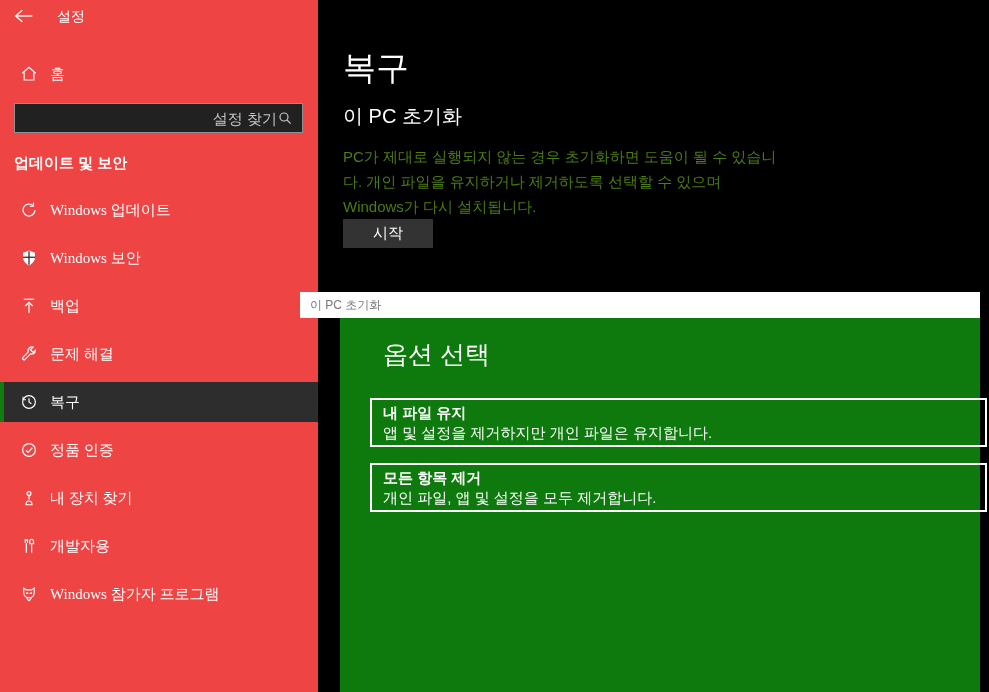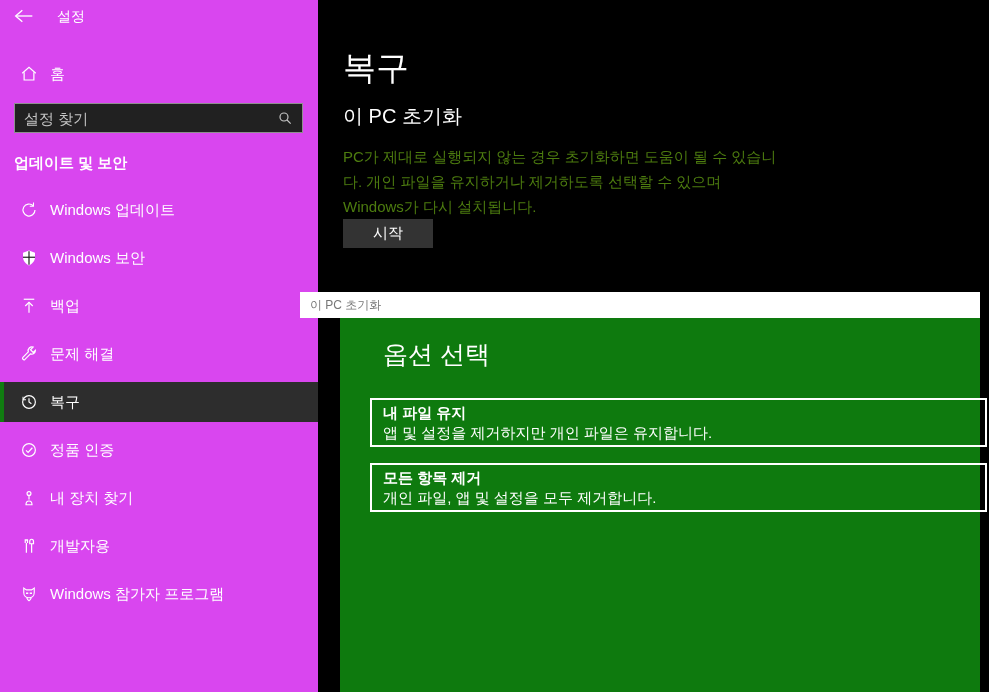--- a/index.html
+++ b/index.html
@@ -9,46 +9,47 @@
     background:#000;
     color:#fff;
     font-family:"Liberation Sans","DejaVu Sans",sans-serif;
     overflow:hidden;
   }
   svg { display:block; }
 
   
   .sidebar {
     position:absolute; left:0; top:0; width:318px; height:692px;
-    background:#d946ef; z-index:1;
+    background:#ef4444; z-index:1;
   }
   .back-btn { position:absolute; left:14px; top:7px; width:20px; height:18px; cursor:pointer; }
   .app-title { position:absolute; left:57px; top:8px; font-size:14px; color:#fff; }
   .home-row {
     position:absolute; left:0; top:56px; width:318px; height:36px;
     display:flex; align-items:center; padding-left:20px; gap:12px;
     font-size:15px; cursor:pointer;
   }
   .search-box {
     position:absolute; left:14px; top:103px; width:289px; height:30px;
     border:1px solid #8f8f8f; background:#212121;
     display:flex; align-items:center; padding:0 9px;
   }
   .search-box input {
     flex:1; background:transparent; border:none; outline:none;
     color:#c5c5c5; font-size:15px;
     font-family:"Liberation Sans","DejaVu Sans",sans-serif;
+    text-align:right;
   }
   .search-box input::placeholder { color:#c5c5c5; opacity:1; }
   .section-header { position:absolute; left:14px; top:154px; font-size:15px; font-weight:bold; }
   .nav { position:absolute; left:0; top:190px; width:318px; }
   .nav-item {
     position:relative; height:40px; margin-bottom:8px;
     display:flex; align-items:center; padding-left:20px; gap:12px;
-    font-size:15px; cursor:pointer;
+    font-size:15px; cursor:pointer;font-family:Liberation Serif, serif;
   }
   .nav-item .icon { width:18px; height:18px; display:inline-flex; align-items:center; justify-content:center; flex:0 0 18px; }
   .nav-item.selected { background:#2d2d2d; }
   .nav-item.selected::before {
     content:""; position:absolute; left:0; top:0; bottom:0; width:4px;
     background:#107C10;
   }
 
   
   .main { position:absolute; left:318px; top:0; width:671px; height:692px; background:#000; }

